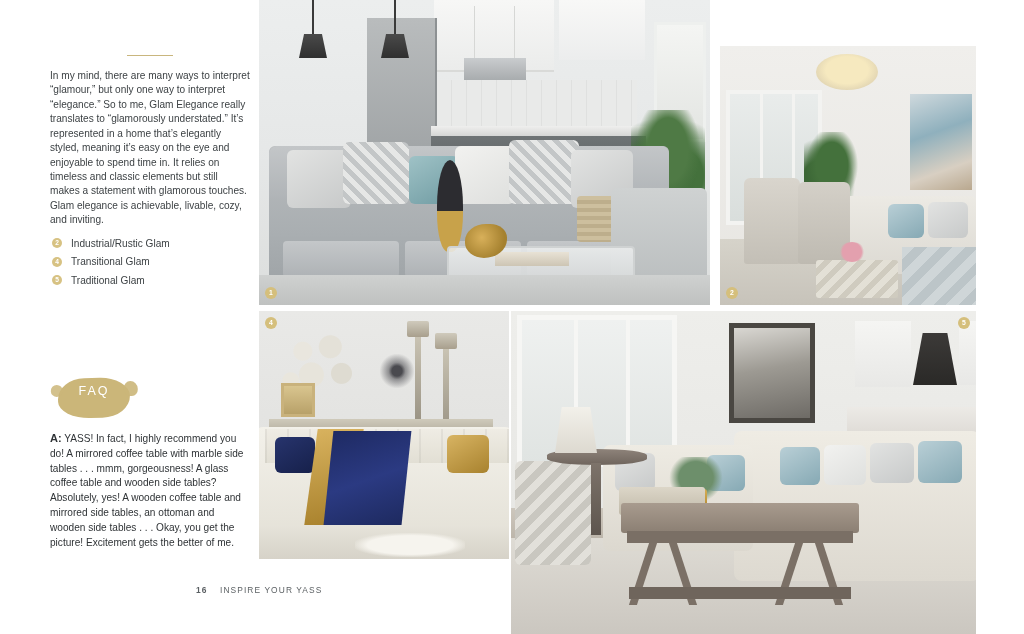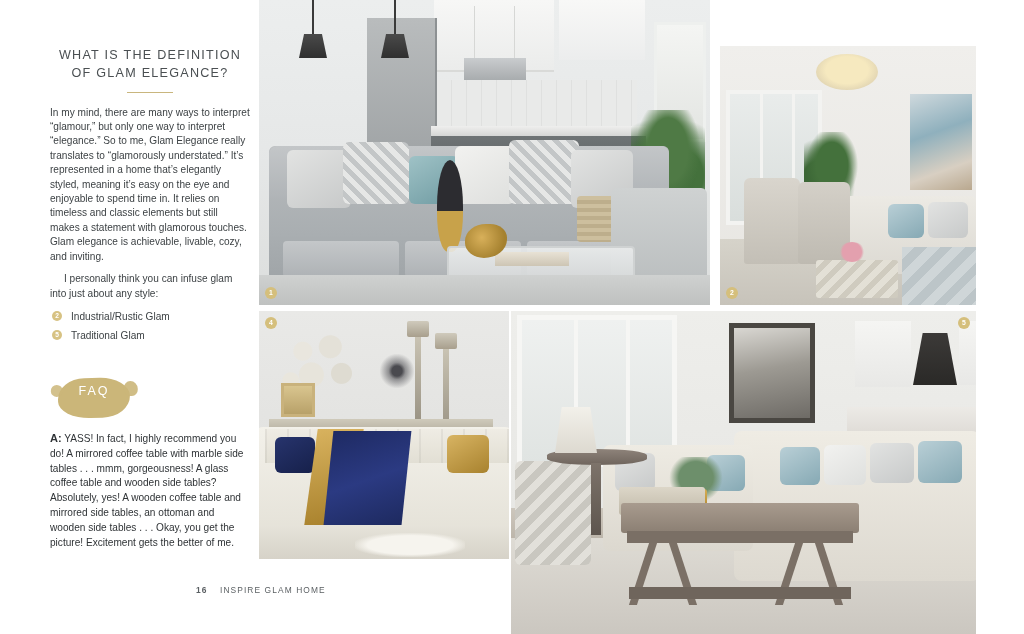--- a/index.html
+++ b/index.html
@@ -513,28 +513,30 @@
   .pw-blue { background: linear-gradient(150deg,#b9cfd6,#86a9b4); }
   .pw-navy { background: linear-gradient(150deg,#27346d,#16204a); }
   .pw-gold { background: linear-gradient(150deg,#d8b463,#a8822e); }
 </style>
 </head>
 <body>
 
 <div id="page">
 
   <div class="text-col">
-    <h1 class="heading">WHAT IS THE DEFINITION OF GLAM ELEGANCE?</h1>
     <div class="heading-rule"></div>
     <p class="body-p">In my mind, there are many ways to interpret “glamour,” but only one way to interpret “elegance.” So to me, Glam Elegance really translates to “glamorously understated.” It’s represented in a home that’s elegantly styled, meaning it’s easy on the eye and enjoyable to spend time in. It relies on timeless and classic elements but still makes a statement with glamorous touches. Glam elegance is achievable, livable, cozy, and inviting.</p>
-    <p class="body-p indent">I personally think you can infuse glam into just about any style:</p>
     <ul class="style-list">
       <li>
         <span class="bullet-num">2</span>
         <span>Industrial/Rustic Glam</span>
+      </li>
+      <li>
+        <span class="bullet-num">4</span>
+        <span>Transitional Glam</span>
       </li>
       <li>
         <span class="bullet-num">5</span>
         <span>Traditional Glam</span>
       </li>
     </ul>
   </div>
 
   <div class="faq-wrap">
     <div class="faq-badge">
@@ -542,21 +544,21 @@
       <div class="faq-label">FAQ</div>
     </div>
     <p class="qa-p">
       <span class="qa-mark">A:</span>
       <span>YASS! In fact, I highly recommend you do! A mirrored coffee table with marble side tables . . . mmm, gorgeousness! A glass coffee table and wooden side tables? Absolutely, yes! A wooden coffee table and mirrored side tables, an ottoman and wooden side tables . . . Okay, you get the picture! Excitement gets the better of me.</span>
     </p>
   </div>
 
   <div class="footer">
     <span class="pg">16</span>
-    <span>INSPIRE GLAM HOME</span>
+    <span>INSPIRE YOUR YASS</span>
   </div>
 
   <div class="photo" id="ph1">
     <div class="p1-wall"></div>
     <div class="p1-cab-upper">
       <div class="d" style="left:40px"></div>
         <div class="d" style="left:80px"></div>
     </div>
     <div class="p1-cab-upper2"></div>
     <div class="p1-fridge"></div>

